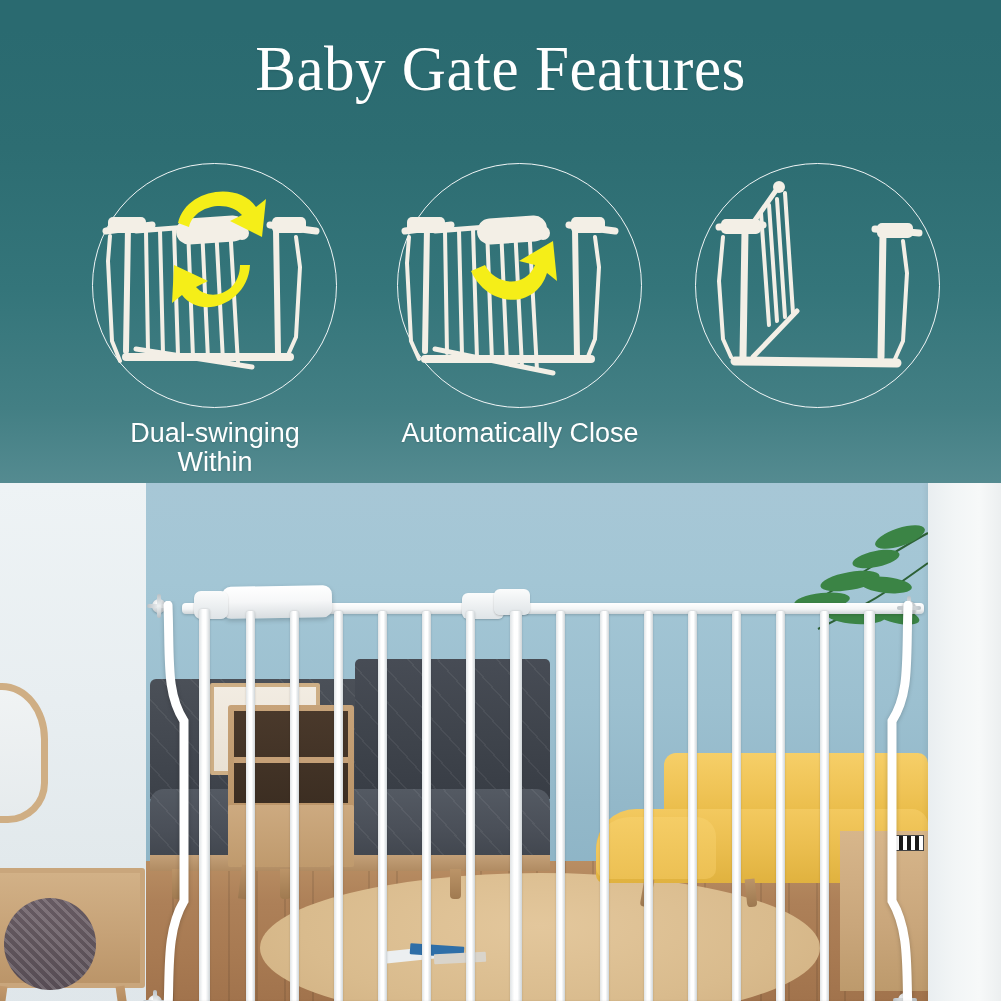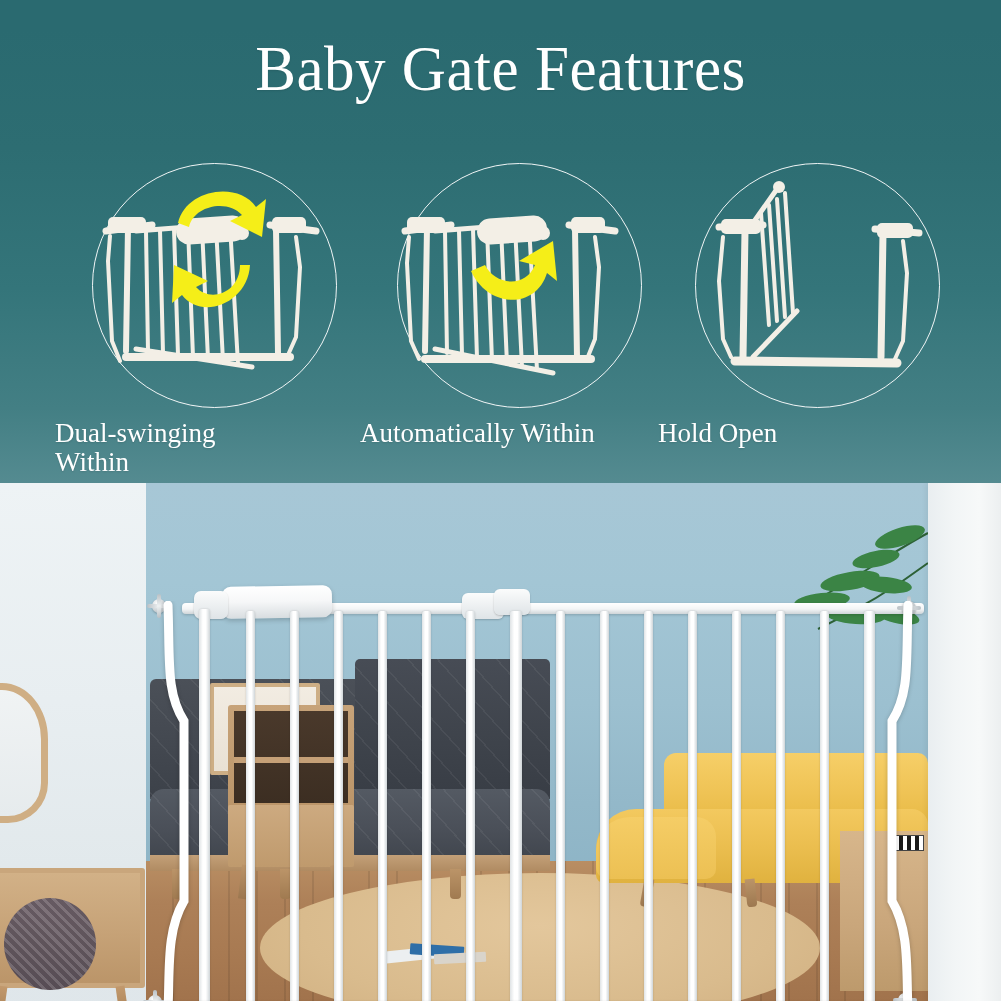--- a/index.html
+++ b/index.html
@@ -48,22 +48,22 @@
   .f3{left:693px;}
 
   .circle{
     position:absolute;left:2px;top:2px;width:245px;height:245px;
     border:1.6px solid rgba(255,255,255,0.92);
     border-radius:50%;
     box-sizing:border-box;
   }
   .caption{
     position:absolute;left:-35px;top:258px;width:320px;
-    color:#ffffff;
-    font-family:Liberation Serif, serif;
+    text-align:center;color:#ffffff;
+    font-family:Liberation Sans, sans-serif;
     font-size:27px;line-height:1.08;
     text-shadow:0 1px 2px rgba(0,0,0,0.12);
   }
 
   
   .gateart{position:absolute;left:0;top:0;width:249px;height:249px;}
 
   
   .photo{
     position:absolute;left:0;top:455px;width:1001px;height:546px;
@@ -358,21 +358,21 @@
           <rect class="gsf" x="82" y="56" width="70" height="26" rx="13" transform="rotate(-4 117 69)"></rect>
           <circle class="gsf" cx="148" cy="72" r="7"></circle>
         </g>
         <rect class="gsf" x="12" y="56" width="38" height="16" rx="5"></rect>
         <rect class="gsf" x="176" y="56" width="34" height="16" rx="5"></rect>
         <g class="arrow">
           <path d="M76 110 C92 146, 140 150, 152 112 L162 120 L158 80 L124 100 L140 104 C130 128, 100 124, 90 104 Z"></path>
         </g>
       </svg>
       <div class="caption">
-        <div>Automatically Within</div>
+        <div>Automatically Close</div>
       </div>
     </div>
 
     <div class="feature f3">
       <div class="circle"></div>
       <svg class="gateart" viewBox="0 0 249 249">
         <g class="gs" fill="none" stroke-width="5">
 
           <path d="M30 76 L26 120 L30 178 L38 196" stroke-width="4"></path>
           <path d="M52 70 L50 196" stroke-width="7"></path>
@@ -388,24 +388,20 @@
           <path d="M190 72 L188 196" stroke-width="7"></path>
           <path d="M210 80 L214 112 L210 180 L202 198" stroke-width="4"></path>
           <path d="M182 68 L226 72" stroke-width="7"></path>
 
           <path d="M42 200 L204 202" stroke-width="9"></path>
         </g>
         <rect class="gsf" x="28" y="58" width="40" height="15" rx="5"></rect>
         <rect class="gsf" x="184" y="62" width="36" height="15" rx="5"></rect>
         <circle class="gsf" cx="86" cy="26" r="6"></circle>
       </svg>
-      <div class="caption">
-        <div>Hold Open</div>
-        <div></div>
-      </div>
     </div>
 
   </div>
 
   <div class="photo">
 
     <div class="room-wall"></div>
     <div class="floor"></div>
     <div class="rug"></div>
 

